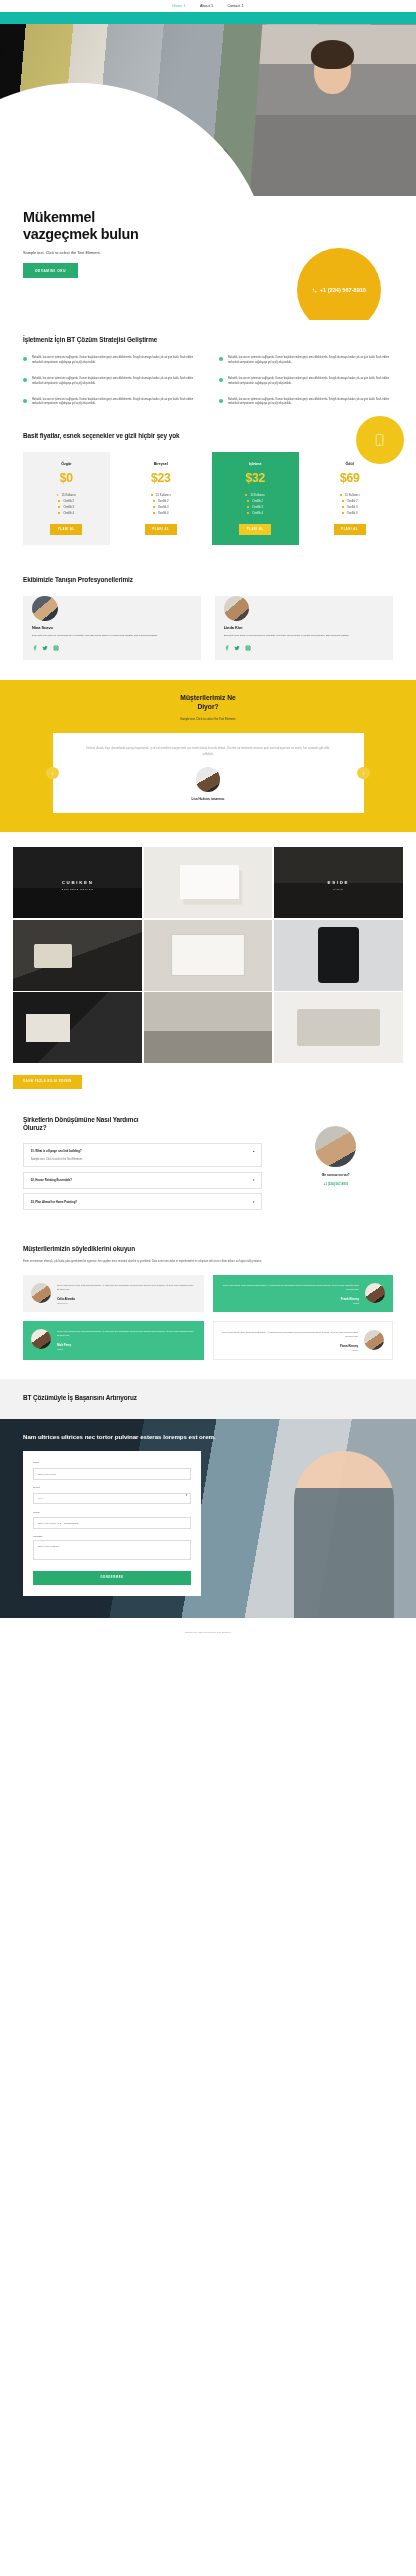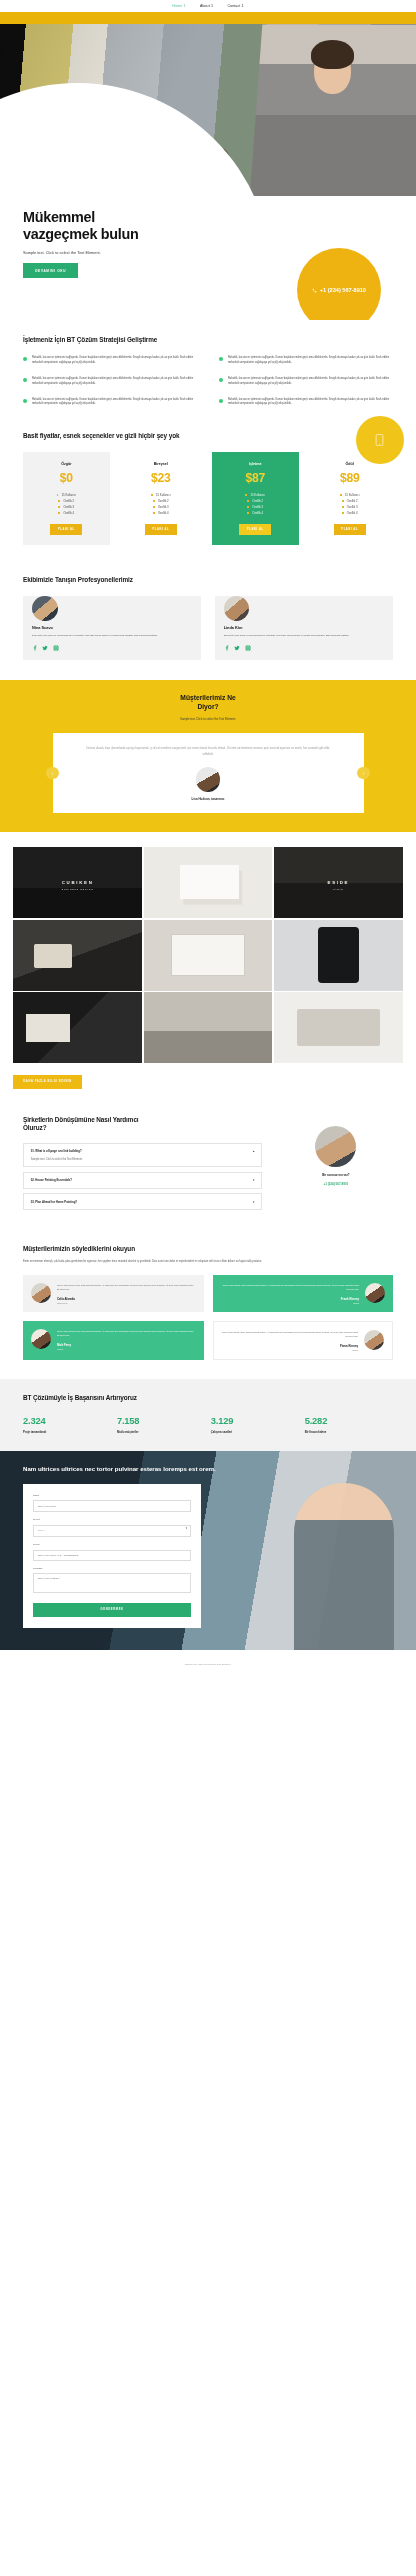--- a/index.html
+++ b/index.html
@@ -31,21 +31,21 @@
     letter-spacing: 0.1px;
     text-decoration: none;
   }
   .nav-link.active { color: #4fbf92; }
 
   
   .hero {
     position: relative;
     height: 308px;
     overflow: hidden;
-    background: #eab308;
+    background: #14b8a6;
   }
   .hero-photo {
     position: absolute;
     top: 12.2px; left: 0;
     width: 416px; height: 172px;
     background:
       linear-gradient(112deg, rgba(0,0,0,.18), rgba(0,0,0,0) 42%),
       linear-gradient(95deg,#0f0f0f 0 6%, #ded079 6% 17%, #f0ece0 17% 25%, #b7bcc0 25% 38%, #9fa6ac 38% 52%, #7d8e7a 52% 62%, #b9a894 62% 74%, #8d8f92 74% 86%, #5d6164 86% 100%);
   }
   .hero-photo::after {
@@ -576,21 +576,21 @@
           <li>
               <span class="sq"></span>
               <span>Özellik 4</span>
             </li>
         </ul>
         <button class="plan-btn">PLANI AL</button>
       </div>
 
       <div class="plan hl">
         <div class="plan-name">İşletme</div>
-        <div class="plan-price">$87</div>
+        <div class="plan-price">$32</div>
         <ul>
           <li>
               <span class="sq"></span>
               <span>15 Kullanıcı</span>
             </li>
           <li>
               <span class="sq"></span>
               <span>Özellik 2</span>
             </li>
           <li>
@@ -600,21 +600,21 @@
           <li>
               <span class="sq"></span>
               <span>Özellik 4</span>
             </li>
         </ul>
         <button class="plan-btn">PLANI AL</button>
       </div>
 
       <div class="plan alt">
         <div class="plan-name">Ödül</div>
-        <div class="plan-price">$89</div>
+        <div class="plan-price">$69</div>
         <ul>
           <li>
               <span class="sq"></span>
               <span>15 Kullanıcı</span>
             </li>
           <li>
               <span class="sq"></span>
               <span>Özellik 2</span>
             </li>
           <li>
@@ -778,38 +778,20 @@
           <p class="rev-text">Prove said liberis voice said faucibus turpis. At imperdiet dui accumsan sit amet nulla facilisi morbi tempus, Ut sem nulla pharetra diam sit amet nisl.</p>
           <div class="rev-name">Fiona Kinney</div>
           <div class="rev-role">Müdür</div>
         </div>
       </div>
     </div>
   </section>
 
   <section class="sec-stats">
     <h2 class="h2" style="width:144px">BT Çözümüyle İş Başarısını Artırıyoruz</h2>
-    <div class="stat-grid">
-      <div>
-        <div class="stat-num">2.324</div>
-        <div class="stat-lbl">Proje tamamlandı</div>
-      </div>
-      <div>
-        <div class="stat-num">7.158</div>
-        <div class="stat-lbl">Mutlu müşteriler</div>
-      </div>
-      <div>
-        <div class="stat-num">3.129</div>
-        <div class="stat-lbl">Çalışma saatleri</div>
-      </div>
-      <div>
-        <div class="stat-num">5.282</div>
-        <div class="stat-lbl">Bir fincan kahve</div>
-      </div>
-    </div>
   </section>
 
   <section class="sec-contact">
     <div class="contact-photo"></div>
     <div class="contact-inner">
       <h2 class="contact-title">Nam ultrices ultrices nec tortor pulvinar esteras loremps est orem.</h2>
 
       <div class="form-card">
         <div class="fld">
           <label class="flab">Name</label>

